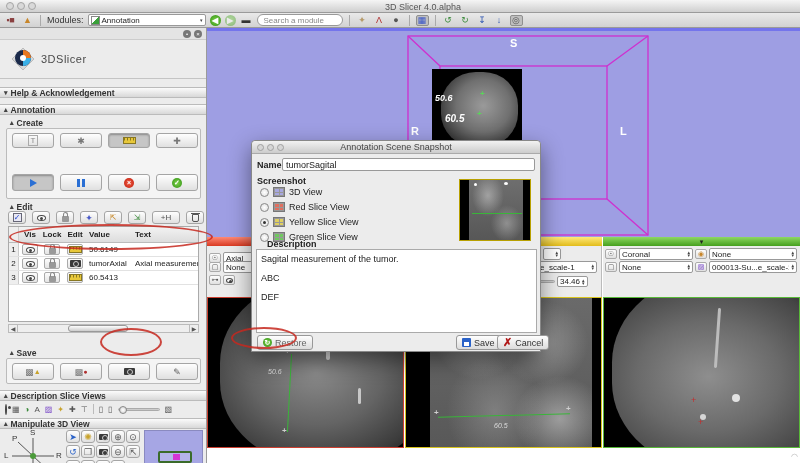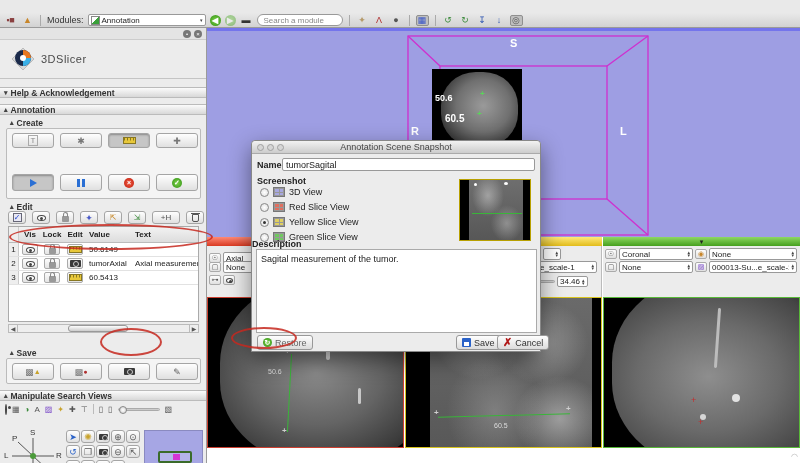--- a/index.html
+++ b/index.html
@@ -61,21 +61,21 @@
   .hs-thumb{width:60px;height:7px;background:linear-gradient(#fdfdfd,#ccc);border:1px solid #999;border-radius:3px;margin-left:50px}
   
   .ax-lbl{font-size:8px;color:#333;position:absolute}
   
   #viewport{left:207px;top:28px;width:593px;height:435px;background:#fff}
   #view3d{left:0;top:0;width:593px;height:209px;background:#9e9ee3;border-top:3px solid #7474ec;overflow:hidden}
   .wire-lbl{position:absolute;color:#fff;font-size:11px;font-weight:bold}
   .mri{position:absolute;background:#000;overflow:hidden}
   .tissue{position:absolute;border-radius:45%}
   .skull{position:absolute;border-radius:50%}
-  .mlabel{position:absolute;color:#ddd;font-size:7px}
+  .mlabel{position:absolute;color:#ddd;font-style:italic;font-size:7px}
   .gline{position:absolute;background:#39b539}
   .gcross{position:absolute;color:#5ad45a;font-size:8px;font-weight:bold;line-height:6px}
   .rcross{position:absolute;color:#c03030;font-size:9px;line-height:6px}
   
   .sbar{position:absolute;height:9px;display:flex;align-items:center;justify-content:center}
   .sbar .caret{font-size:7px;color:#222;line-height:6px}
   .sctrl{position:absolute;background:#ececec;border-right:1px solid #bbb}
   .srow{position:absolute;display:flex;align-items:center;gap:2px}
   .mini-btn{width:12px;height:10px;border:1px solid #aaa;border-radius:2px;background:linear-gradient(#fdfdfd,#e0e0e0);display:flex;align-items:center;justify-content:center;font-size:7px;color:#555}
   .slider-track{height:3px;background:linear-gradient(#bbb,#ddd);border-radius:2px;border:1px solid #aaa;position:relative}
@@ -101,20 +101,26 @@
   .grn-rest{width:9px;height:9px;border-radius:50%;background:radial-gradient(#7ed24a,#2e8f12);color:#fff;font-size:7px;line-height:9px;text-align:center;font-weight:bold}
   
   .red-ellipse{position:absolute;border:2px solid rgba(198,40,30,.85);border-radius:50%;z-index:60}
   .dim-lbl{color:#666}
 </style>
 </head>
 <body>
 
 <div id="app">
 
+  <div class="abs" id="titlebar">
+    <span class="abs tl-dot" style="left:6px"></span>
+    <span class="abs tl-dot" style="left:17px"></span>
+    <span class="abs tl-dot" style="left:28px"></span>
+    <span class="abs" id="win-title">3D Slicer 4.0.alpha</span>
+  </div>
 
   <div class="abs" id="toolbar">
     <span class="tb-ic" style="color:#8a4040">▪■</span>
     <span class="tb-ic" style="color:#c8862a">▲</span>
     <span class="tb-sep"></span>
     <span style="font-size:9px;color:#333">Modules:</span>
     <span class="combo" style="width:118px">
       <span style="width:9px;height:9px;background:linear-gradient(135deg,#fff 45%,#3aa03a 45%);border:1px solid #888"></span>
       <span>Annotation</span>
       <span class="updn">▾</span>
@@ -317,40 +323,44 @@
       <div class="abs btn" style="left:101px;top:4px;width:42px;height:17px">
           <span class="cam-i"></span>
         </div>
       <div class="abs btn" style="left:149px;top:4px;width:42px;height:17px">
           <span class="pencil-i">✎</span>
         </div>
     </div>
 
     <div class="abs sec-hdr" style="top:362px">
       <span class="tri">▴</span>
-        <span>Manipulate Search Views</span>
+        <span>Description Slice Views</span>
     </div>
     <div class="abs" style="left:5px;top:376px;display:flex;align-items:center;gap:5px;font-size:8px;color:#555">
       <span><span class="eye-i"></span></span>
       <span>▦</span>
       <span style="color:#3a8a3a">◑</span>
       <span>A</span>
       <span style="color:#7a4ac8">▨</span>
       <span style="color:#c8a22a">✦</span>
       <span>✚</span>
       <span>⊤</span>
       <span style="width:1px;height:10px;background:#bbb"></span>
       <span>▯</span>
       <span>▯</span>
       <span class="slider-track" style="width:42px">
           <span class="slider-knob" style="left:0"></span>
         </span>
       <span>▧</span>
     </div>
 
+    <div class="abs sec-hdr" style="top:390px">
+      <span class="tri">▴</span>
+        <span>Manipulate 3D View</span>
+    </div>
     <div class="abs" style="left:4px;top:402px;width:58px;height:52px">
       <svg width="58" height="52" viewBox="0 0 58 52">
         <line x1="29" y1="8" x2="29" y2="44" stroke="#555" stroke-width="1"></line>
         <line x1="8" y1="26" x2="50" y2="26" stroke="#555" stroke-width="1"></line>
         <line x1="14" y1="12" x2="44" y2="40" stroke="#555" stroke-width="1"></line>
         <circle cx="29" cy="26" r="3" fill="#4a9a3a"></circle>
       </svg>
       <span class="ax-lbl" style="left:26px;top:-2px">S</span>
       <span class="ax-lbl" style="left:8px;top:4px">P</span>
       <span class="ax-lbl" style="left:0;top:21px">L</span>
@@ -594,23 +604,25 @@
 
     <div class="abs mri" style="left:207px;top:38px;width:72px;height:62px;border:1px solid #b8a000">
       <div class="abs" style="left:9px;top:0;width:54px;height:62px;background:
         radial-gradient(ellipse at 35% 25%,rgba(200,200,200,.6),transparent 32%),
         radial-gradient(ellipse at 70% 70%,rgba(185,185,185,.55),transparent 30%),
         linear-gradient(#6e6e6e,#565656)"></div>
       <div class="gline" style="left:12px;top:33px;width:50px;height:1px"></div>
       <span class="abs" style="left:14px;top:3px;width:3px;height:3px;background:#fff;border-radius:50%"></span>
       <span class="abs" style="left:44px;top:2px;width:4px;height:3px;background:#fff;border-radius:50%"></span>
     </div>
-    <span class="abs dlg-lbl" style="left:0;top:98px">Description</span>
+    <span class="abs dlg-lbl" style="left:15px;top:98px">Description</span>
     <div id="dlg-desc">
       <div>Sagital measurement of the tumor.</div>
+      <div>ABC</div>
+      <div>DEF</div>
     </div>
     <div class="dlg-btn" style="left:5px;top:194px">
       <span class="grn-rest">↻</span>
       <span class="dim-lbl">Restore</span>
     </div>
     <div class="dlg-btn" style="left:204px;top:194px">
       <span class="flop"></span>
       <span>Save</span>
     </div>
     <div class="dlg-btn" style="left:245px;top:194px">

